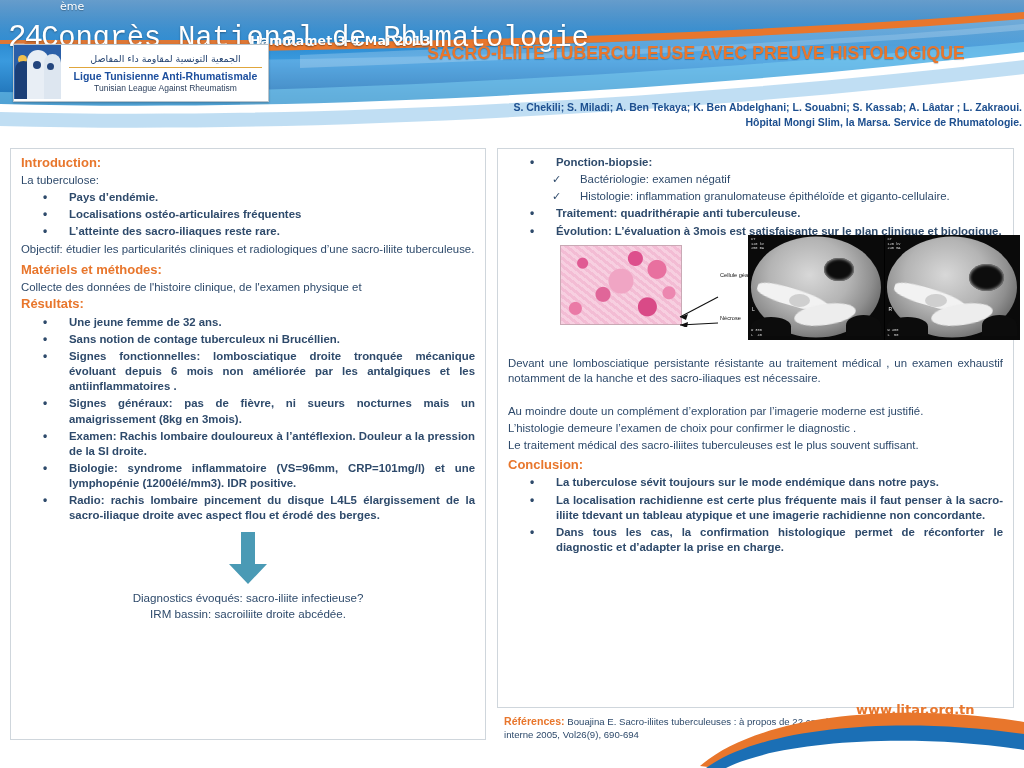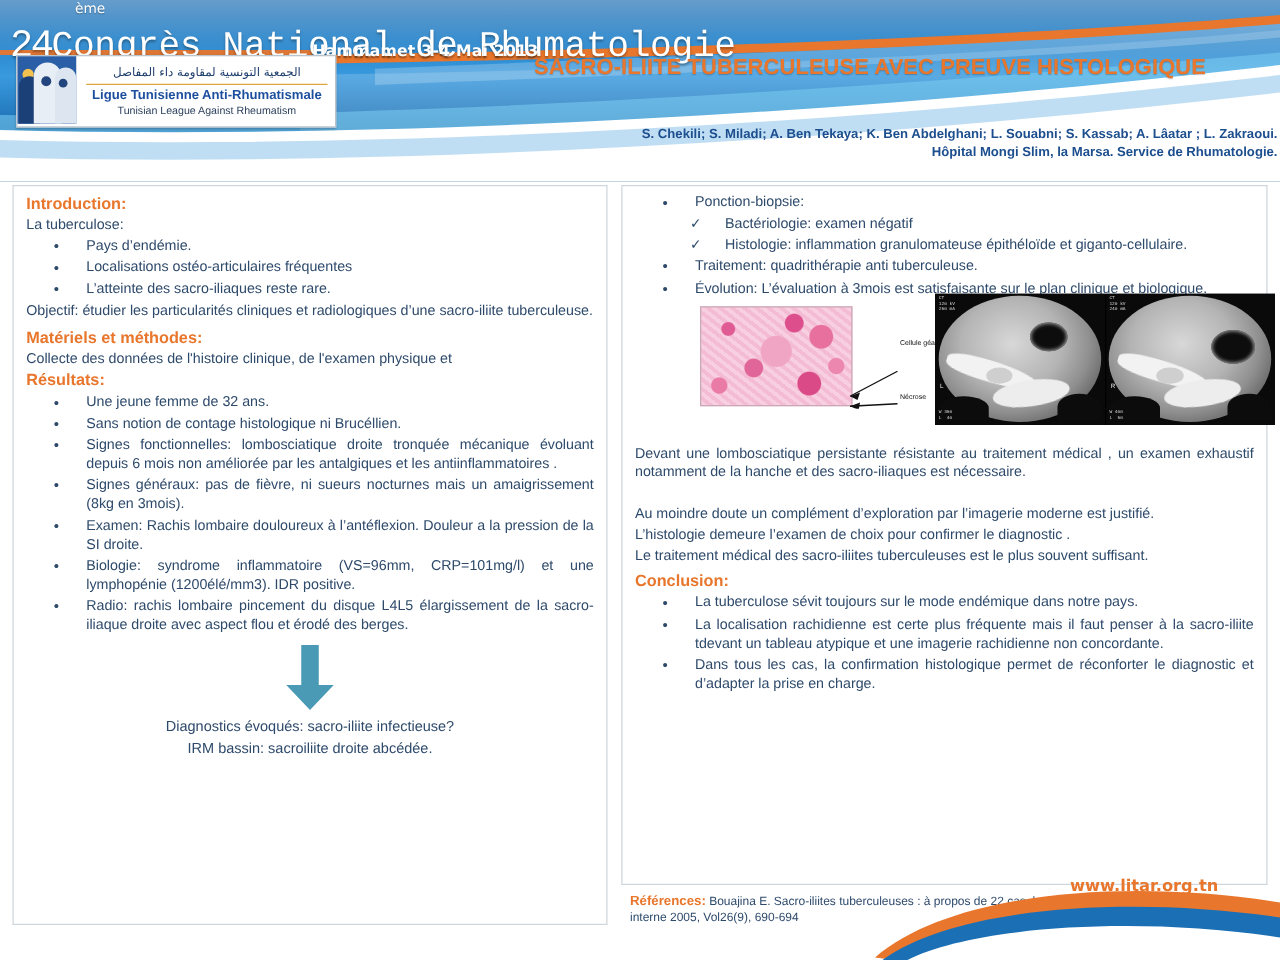--- a/index.html
+++ b/index.html
@@ -100,21 +100,21 @@
   }
   h2.sec{
     color:#E8762C;font-size:13px;font-weight:700;margin:0;
     line-height:1.3;
   }
   .pad{padding:6px 10px 0 10px;}
   .indent-head{margin-left:46px;}
 
   .plain{margin:1px 0 0 0;}
   .hang{margin:1px 0 0 0;padding-left:38px;text-indent:0;}
-  ul.bl{list-style:none;margin:0;padding:0;}
+  ul.bl{list-style:none;margin:0;padding:0;font-weight:bold;}
   ul.bl>li{
     position:relative;padding-left:48px;margin-top:2px;
     text-align:justify;
   }
   ul.bl>li::before{
     content:"•";position:absolute;left:22px;top:-1px;
     color:#2E4A6B;font-size:12px;line-height:1.35;
   }
   ul.ck{list-style:none;margin:0;padding:0;}
   ul.ck>li{
@@ -270,21 +270,21 @@
       </div>
 
       <h2 class="sec indent-head" style="margin-top:5px;">Matériels et méthodes:</h2>
       <div class="body-txt" style="margin-top:1px;">
         <span>Collecte des données de l'histoire clinique, de l'examen physique et</span>
       </div>
 
       <h2 class="sec indent-head" style="margin-top:1px;">Résultats:</h2>
       <ul class="bl body-txt">
         <li>Une jeune femme de 32 ans.</li>
-        <li>Sans notion de contage histologique ni Brucéllien.</li>
+        <li>Sans notion de contage tuberculeux ni Brucéllien.</li>
         <li>Signes fonctionnelles: lombosciatique droite tronquée mécanique évoluant depuis  6 mois non améliorée par les antalgiques et les antiinflammatoires .</li>
         <li>Signes généraux: pas de fièvre, ni sueurs nocturnes mais un amaigrissement (8kg en 3mois).</li>
         <li>Examen:  Rachis lombaire douloureux à l’antéflexion. Douleur a la pression de la SI droite.</li>
         <li>Biologie: syndrome inflammatoire (VS=96mm, CRP=101mg/l) et une lymphopénie (1200élé/mm3). IDR positive.</li>
         <li>Radio: rachis lombaire pincement du disque L4L5 élargissement de la sacro-iliaque droite avec aspect flou et érodé des berges.</li>
       </ul>
 
       <div class="arrow-wrap">
         <svg class="arrow-svg" width="44" height="54" viewBox="0 0 44 54">
           <polygon points="15,0 29,0 29,32 41,32 22,52 3,32 15,32" fill="#4A9AB5"></polygon>

